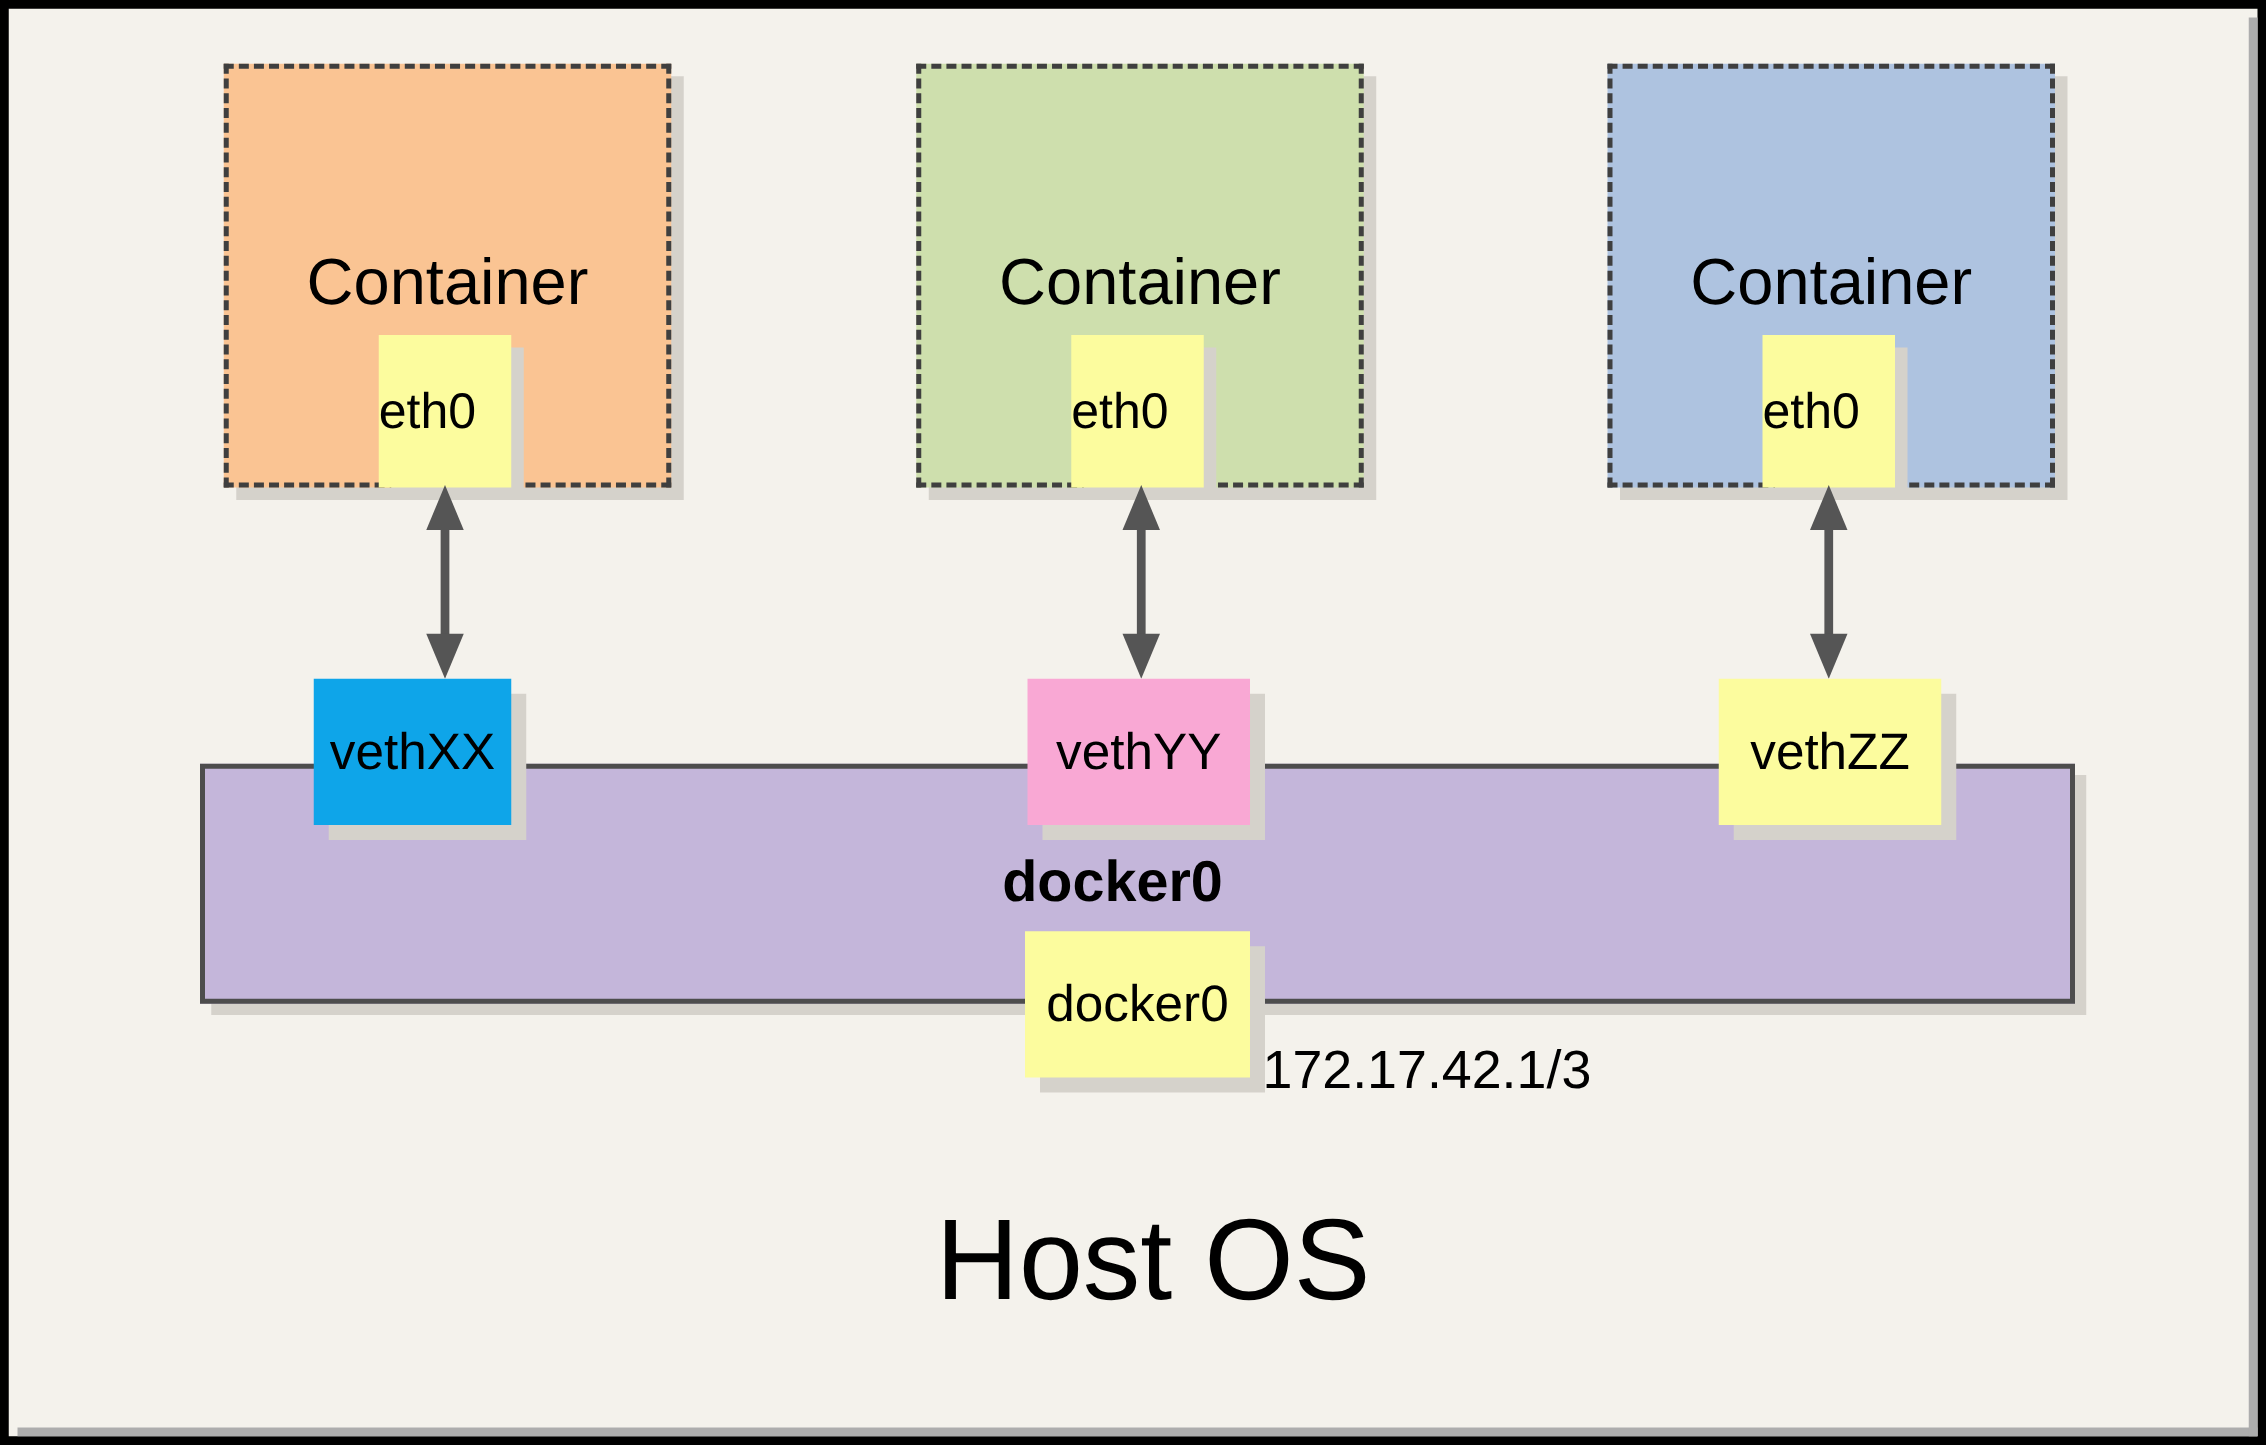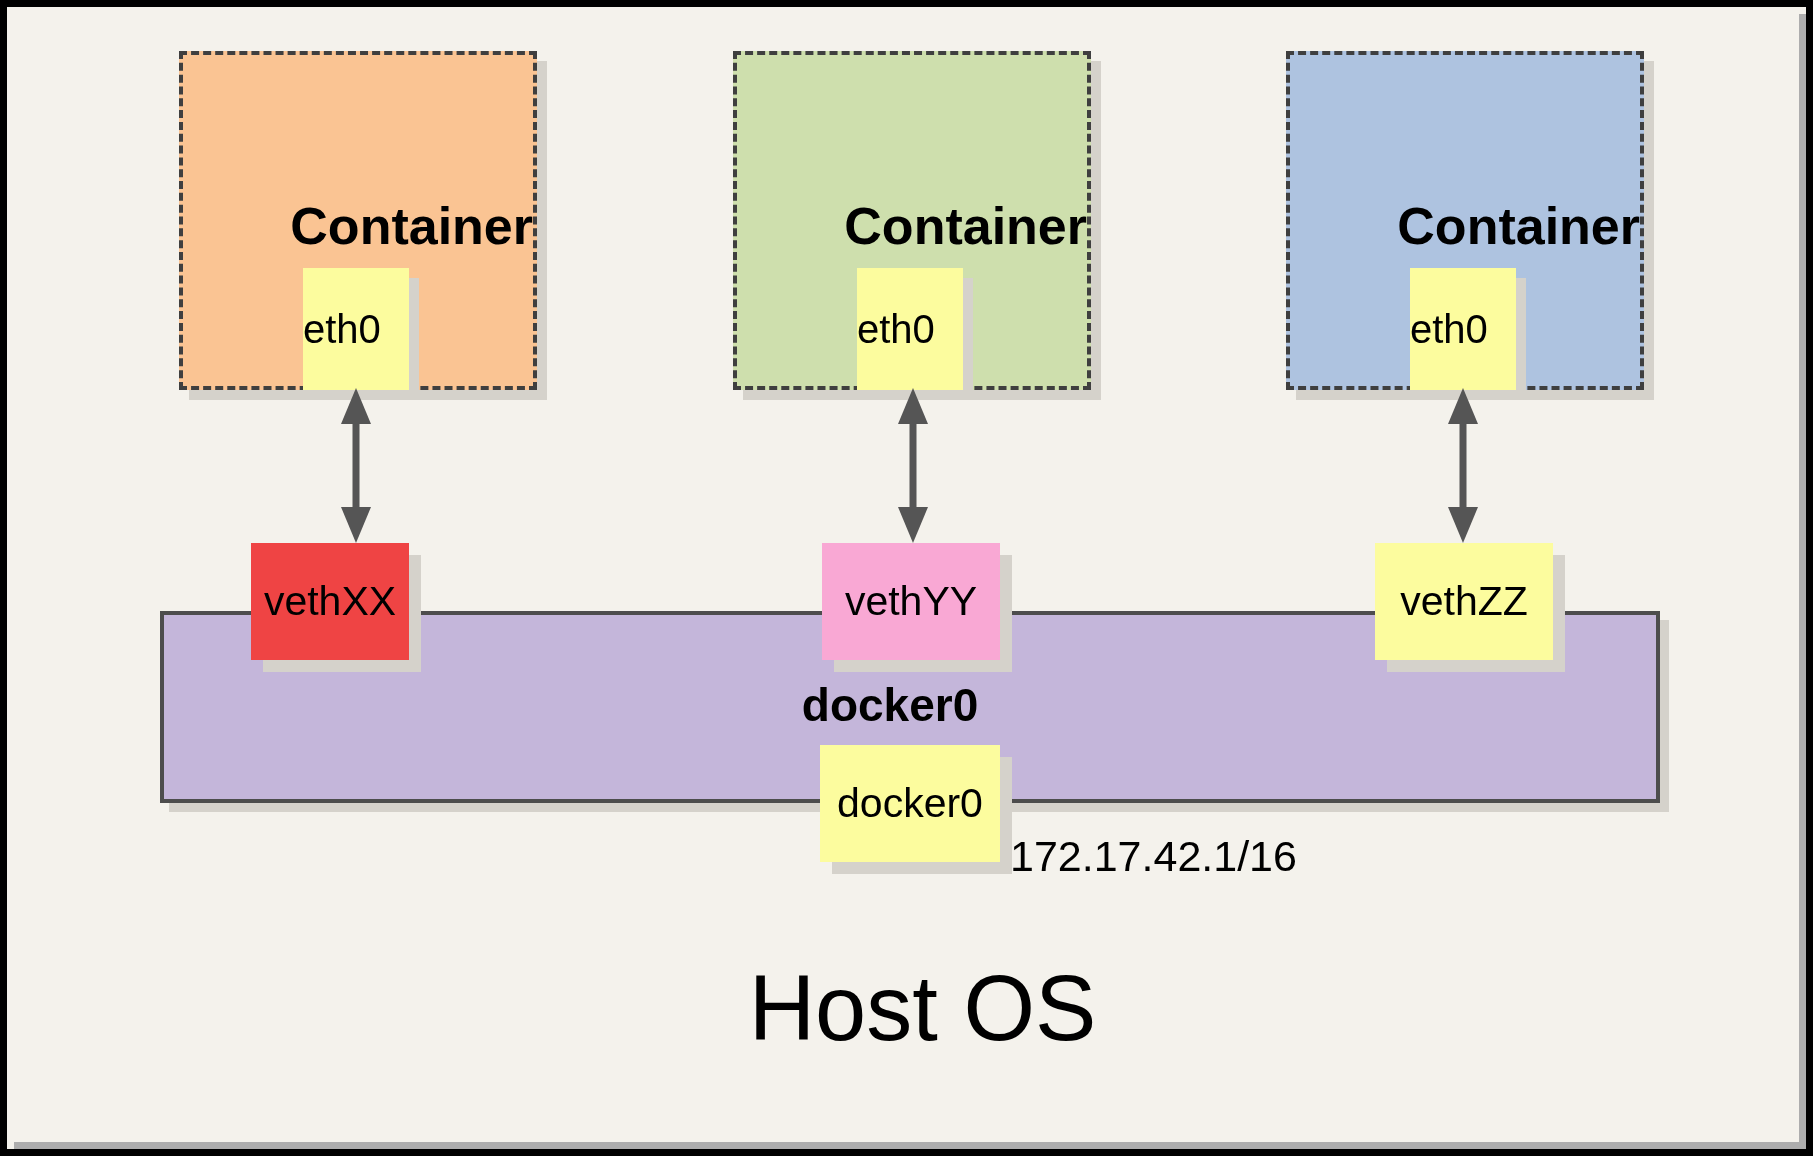--- a/index.html
+++ b/index.html
@@ -16,22 +16,22 @@
   .frame-shadow-right{position:absolute;top:7px;right:0;bottom:0;width:7px;}
 
   
   .container-box{
     position:absolute;top:51px;width:358px;height:339px;
     border:4px dashed #3F3F3F;box-sizing:border-box;
     box-shadow:10px 10px 0 0 #D5D2CB;
   }
   .c1{left:179px;} .c2{left:733px;} .c3{left:1286px;}
   .container-label{
-    position:absolute;top:141px;left:0;width:100%;text-align:right;
-    font-size:52px;font-weight:bold;letter-spacing:0px;
+    position:absolute;top:141px;left:0;width:100%;text-align:center;
+    font-size:52px;font-weight:normal;letter-spacing:0px;
   }
   .eth-box{
     position:absolute;left:120px;bottom:-4px;width:106px;height:122px;
     display:flex;align-items:center;justify-content:flex-start;
     font-size:40px;box-shadow:10px 10px 0 0 #D5D2CB;
   }
 
   
   .arrow{position:absolute;width:44px;height:155px;top:388px;}
   .a1{left:334px;} .a2{left:891px;} .a3{left:1441px;}
@@ -106,28 +106,28 @@
 </svg>
 <svg class="arrow a3" viewBox="0 0 44 155">
   <line x1="22" y1="18" x2="22" y2="137"></line>
   <polygon points="22,0 7,36 37,36"></polygon>
   <polygon points="22,155 7,119 37,119"></polygon>
 </svg>
 
 <div class="bridge-bar" style="background-color: rgb(196, 182, 218);"></div>
 <div class="bridge-label">docker0</div>
 
-<div class="if-box veth-x" style="background-color: #ef4444;">
+<div class="if-box veth-x" style="background-color: #0ea5e9;">
   <span>vethXX</span>
 </div>
 <div class="if-box veth-y" style="background-color: #f9a8d4;">
   <span>vethYY</span>
 </div>
 <div class="if-box veth-z" style="background-color: rgb(252, 252, 158);">
   <span>vethZZ</span>
 </div>
 
 <div class="if-box docker-if" style="background-color: rgb(252, 252, 158);">
   <span>docker0</span>
 </div>
-<div class="ip-label">172.17.42.1/16</div>
+<div class="ip-label">172.17.42.1/3</div>
 
 <div class="host-label">Host OS</div>
 
 </body></html>

